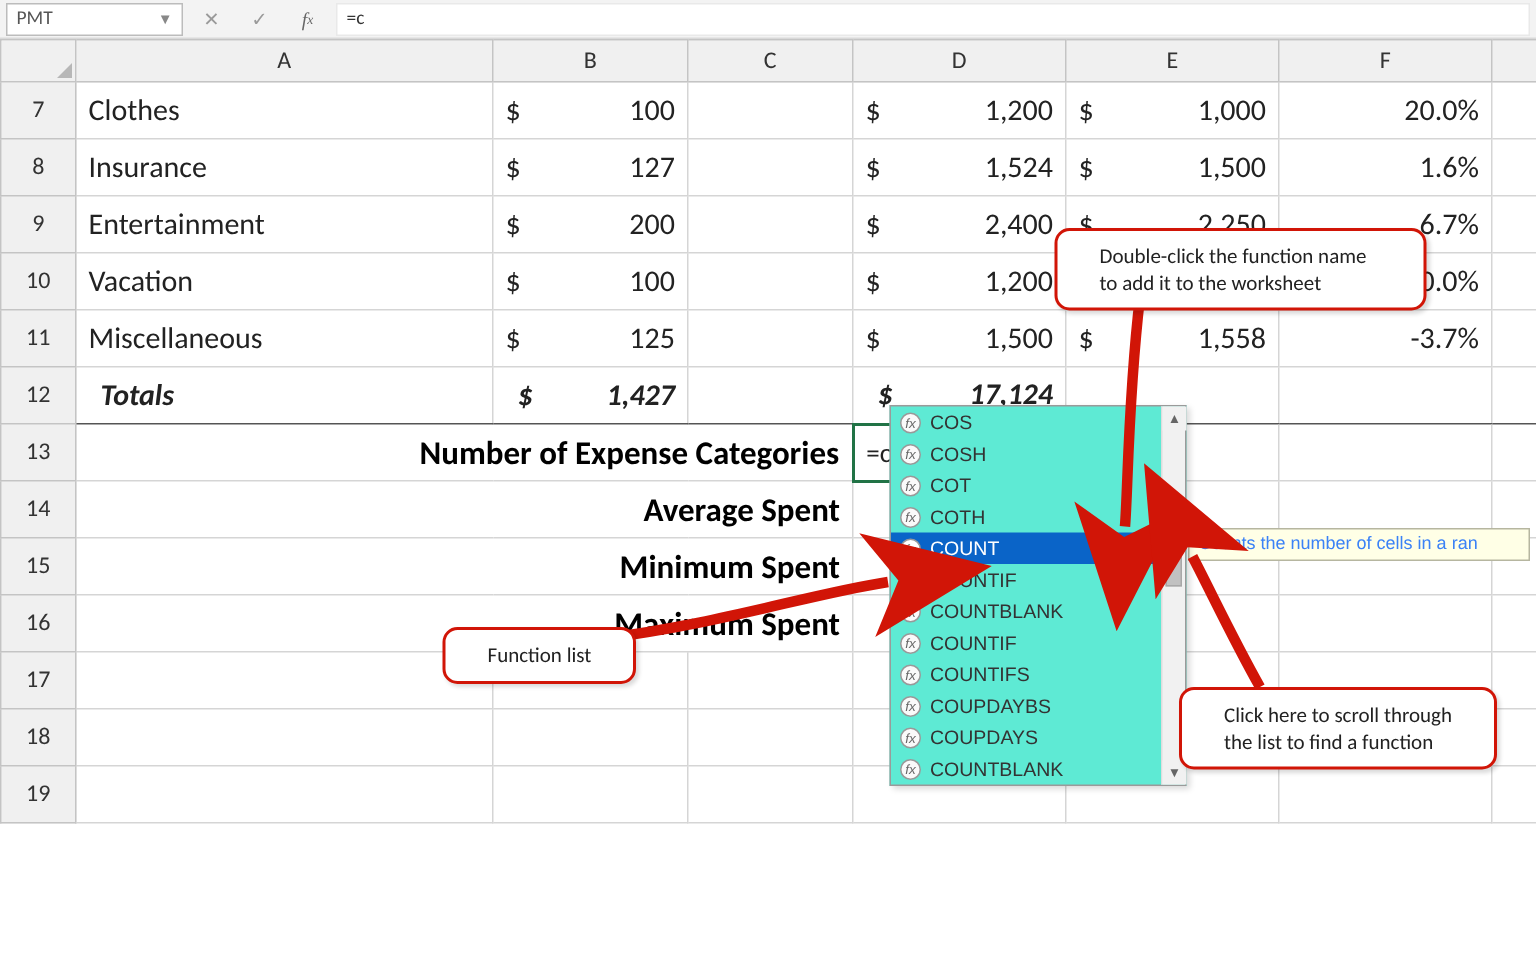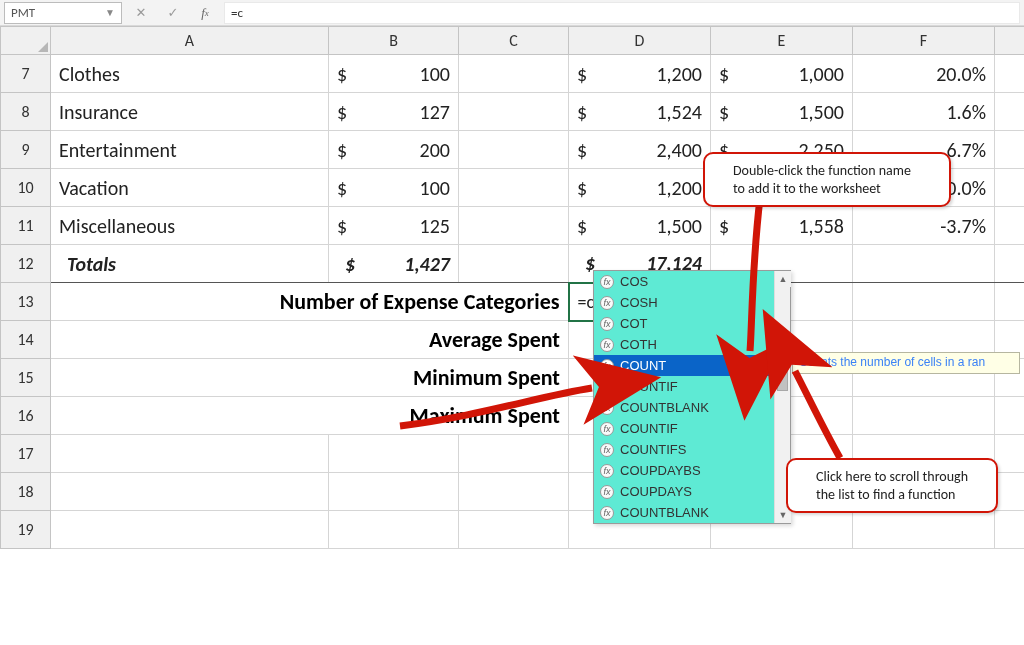--- a/index.html
+++ b/index.html
@@ -536,20 +536,23 @@
     <div class="thumb"></div>
     <div class="dn">▼</div>
   </div>
 </div>
 <div class="ac-tip">Counts the number of cells in a ran</div>
 <div class="cursor-arrow">➤</div>
 
 <div class="callout" style="left:703px; top:126px; width:248px;">
   <span>Double-click the function name to add it to the worksheet</span>
 </div>
+<div class="callout" style="left:295px; top:392px;">
+  <span>Function list</span>
+</div>
 <div class="callout" style="left:786px; top:432px; width:212px;">
   <span>Click here to scroll through the list to find a function</span>
 </div>
 
 <svg class="arrows">
   <defs>
     <marker id="ah" markerWidth="12" markerHeight="12" refX="2" refY="5" orient="auto">
       <path d="M0,0 L12,5 L0,10 L3,5 Z" fill="#d11507"></path>
     </marker>
   </defs>

